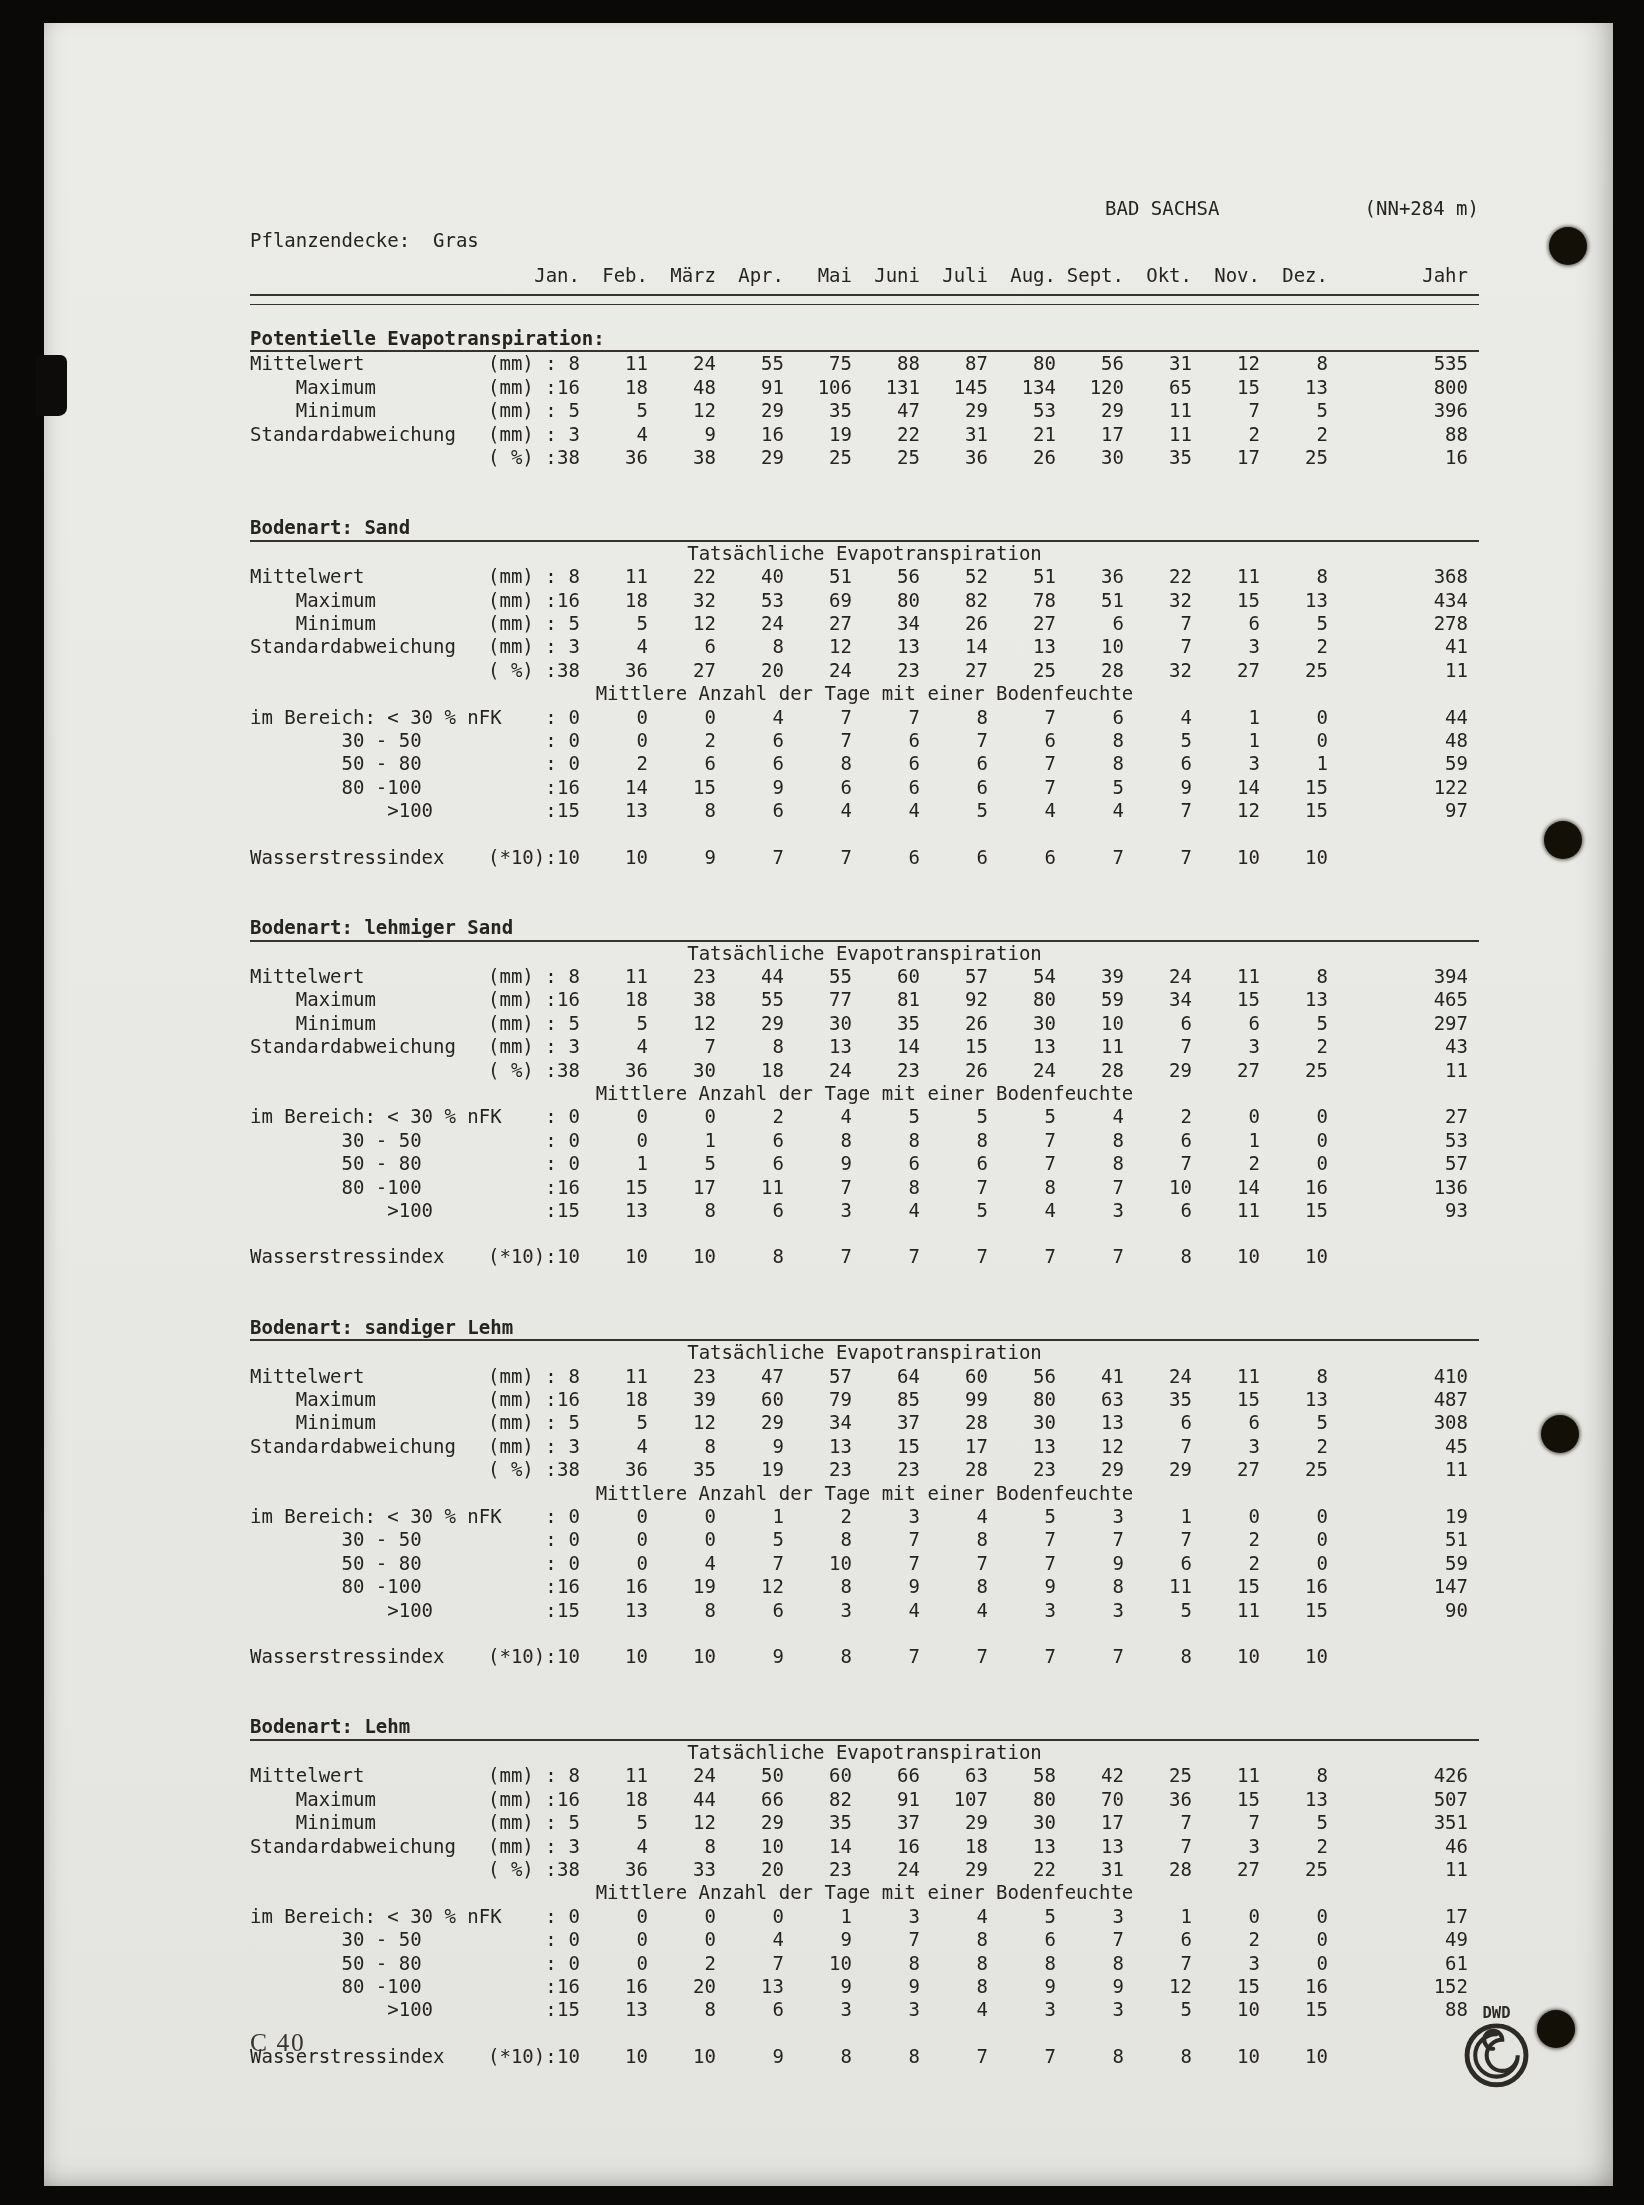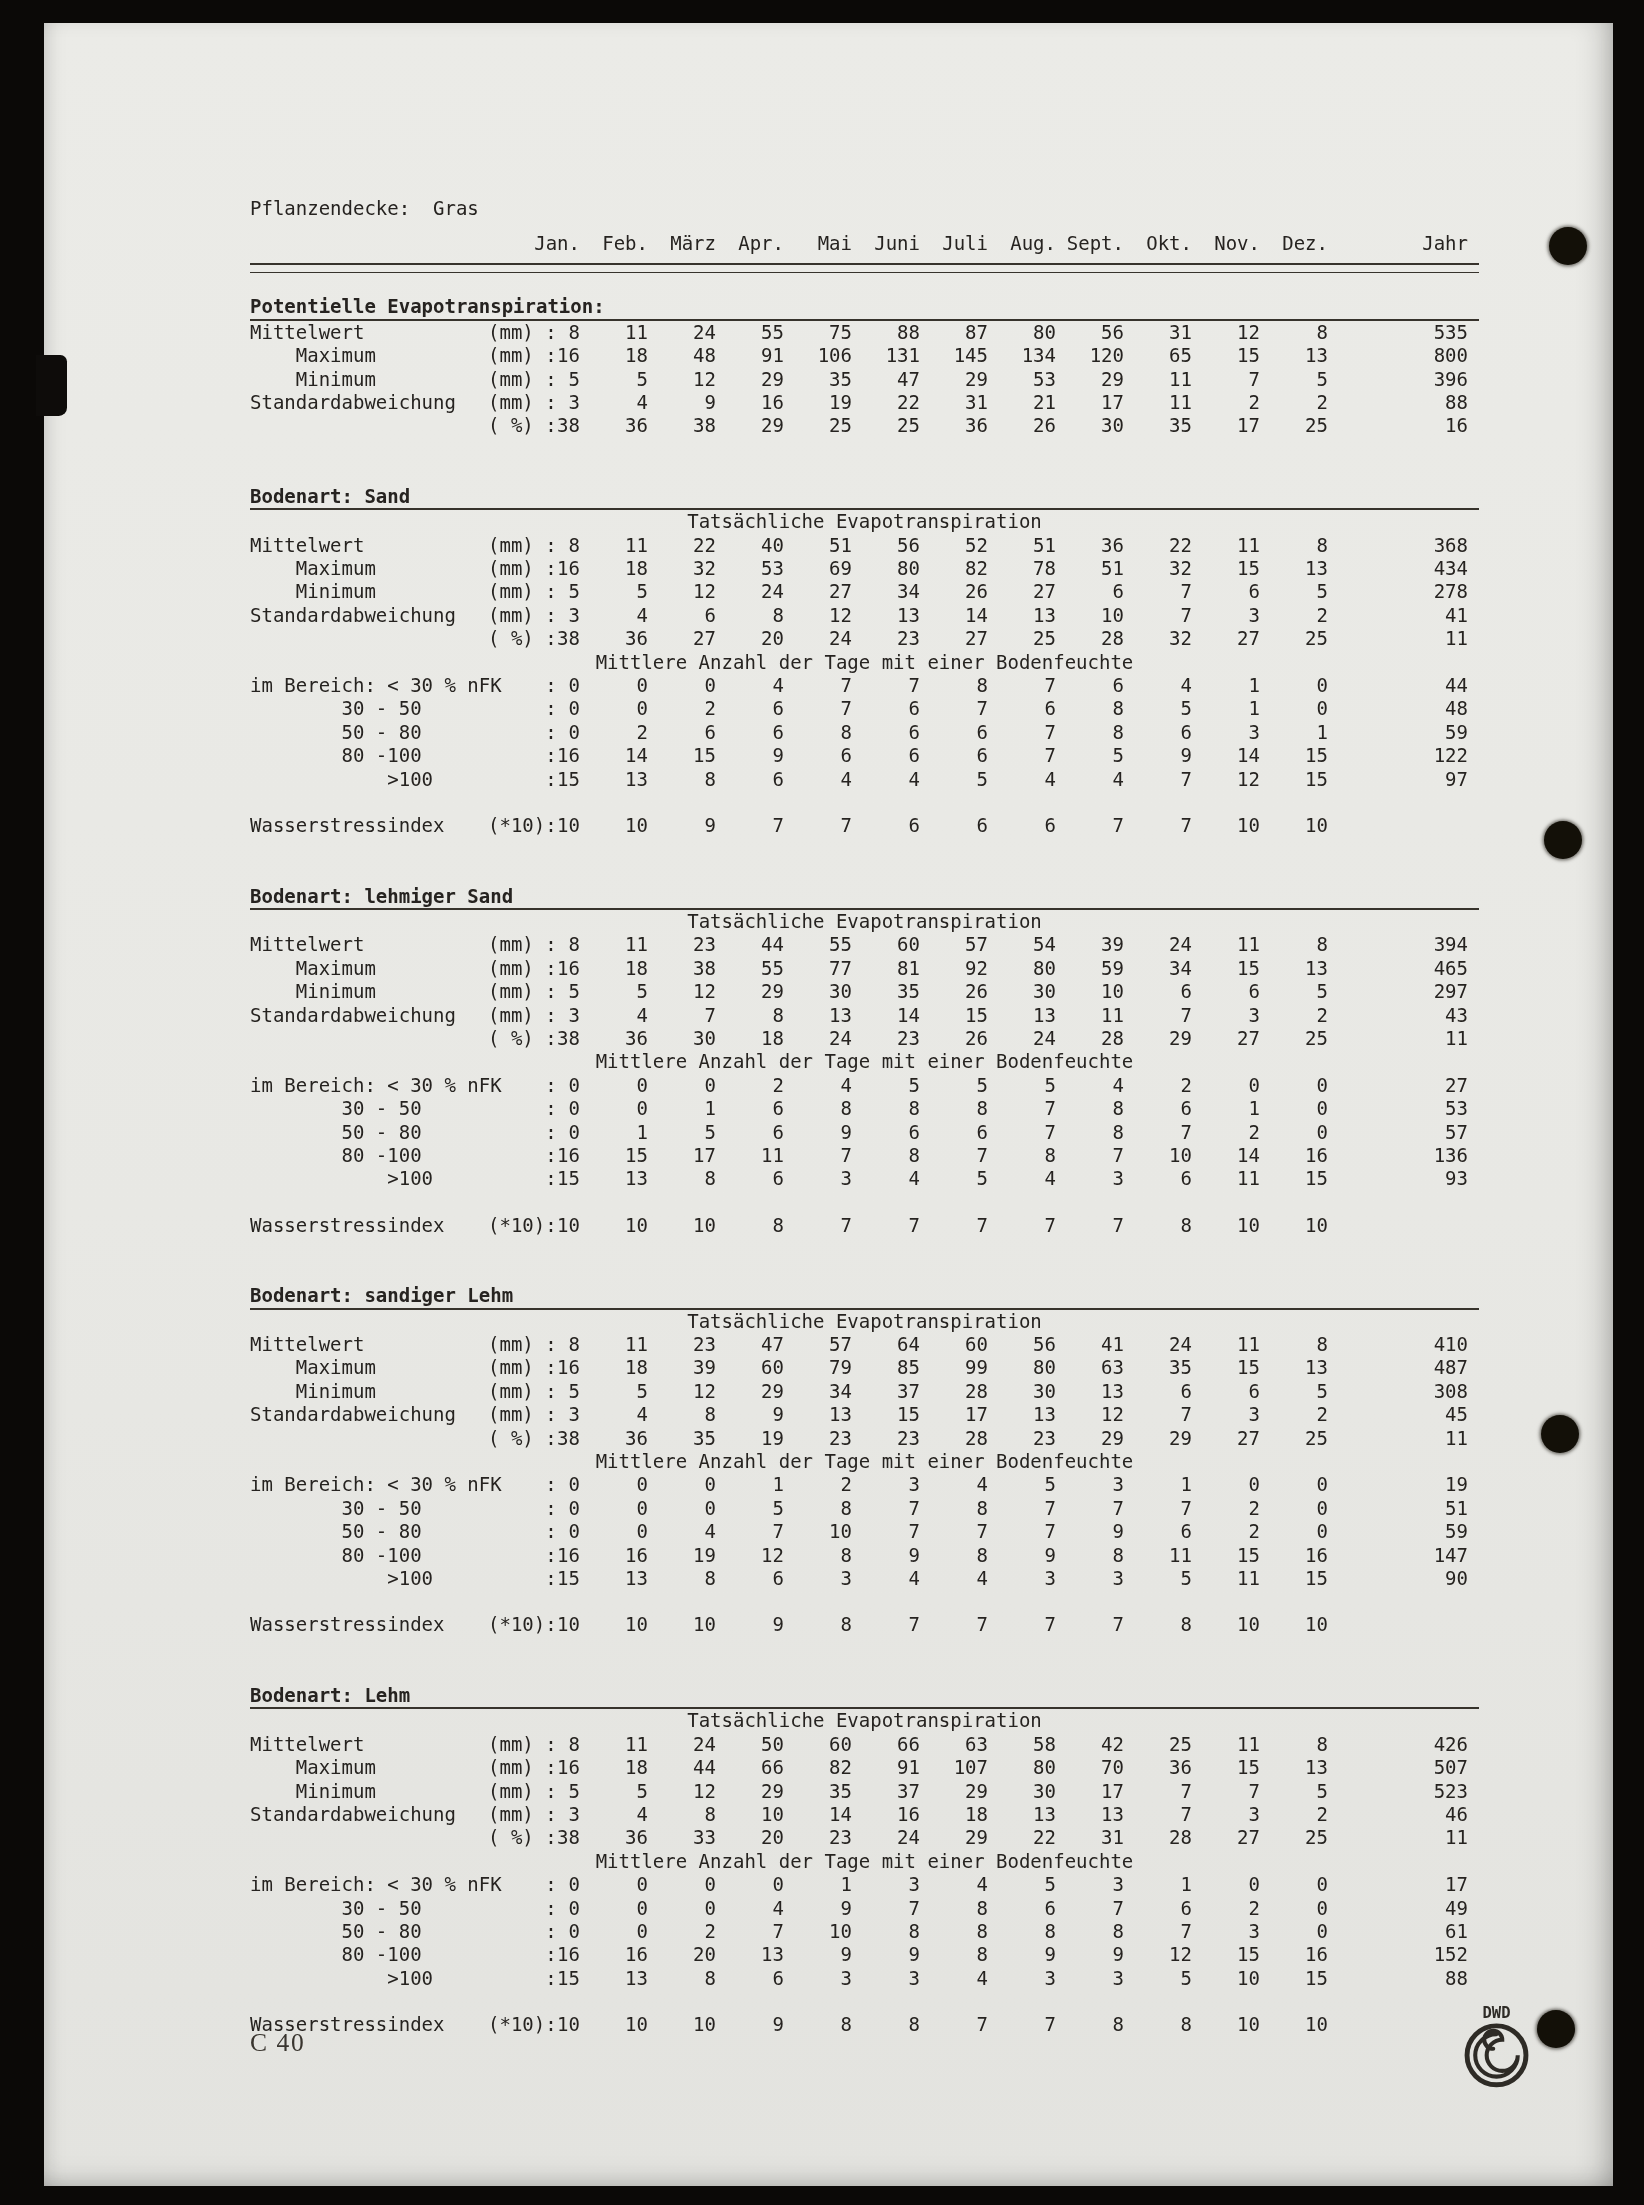--- a/index.html
+++ b/index.html
@@ -62,20 +62,25 @@
   }
   .dwd-logo { position:absolute; left:1417px; top:1980px; }
 </style>
 </head>
 <body>
 
 <div class="paper">
 
   <div class="content">
 
+    <div class="station-line">
+      <span class="station-spacer"></span>
+      <span class="station-name">BAD SACHSA</span>
+      <span class="station-elev">(NN+284 m)</span>
+    </div>
 
     <div class="cover-line">Pflanzendecke:  Gras</div>
 
     <div class="row">
       <span class="lbl"></span>
       <span class="unit"></span>
 
     <span class="val">Jan.</span>
         <span class="val">Feb.</span>
         <span class="val">März</span>
@@ -807,21 +812,21 @@
             <span class="val">12</span>
             <span class="val">29</span>
             <span class="val">35</span>
             <span class="val">37</span>
             <span class="val">29</span>
             <span class="val">30</span>
             <span class="val">17</span>
             <span class="val">7</span>
             <span class="val">7</span>
             <span class="val">5</span>
-            <span class="val jahr">523</span>
+            <span class="val jahr">351</span>
           </div>
           <div class="row">
             <span class="lbl">Standardabweichung</span>
             <span class="unit">(mm) :</span>
             <span class="val">3</span>
             <span class="val">4</span>
             <span class="val">8</span>
             <span class="val">10</span>
             <span class="val">14</span>
             <span class="val">16</span>

